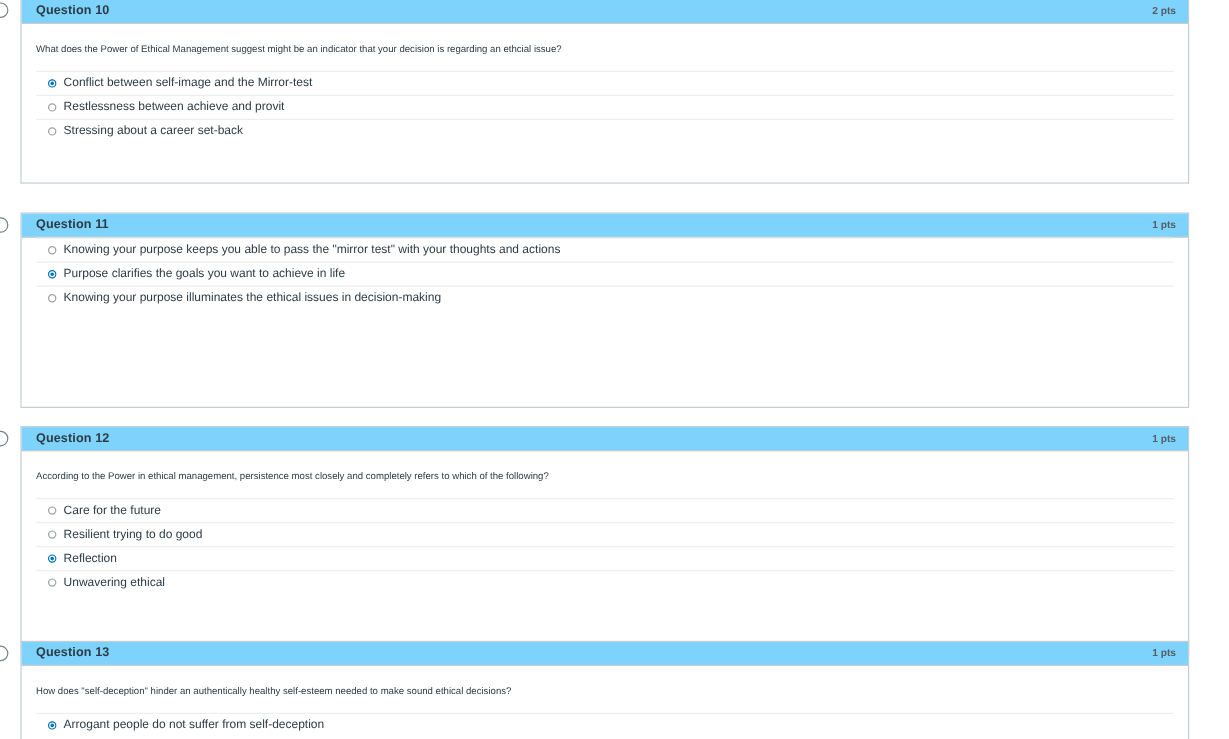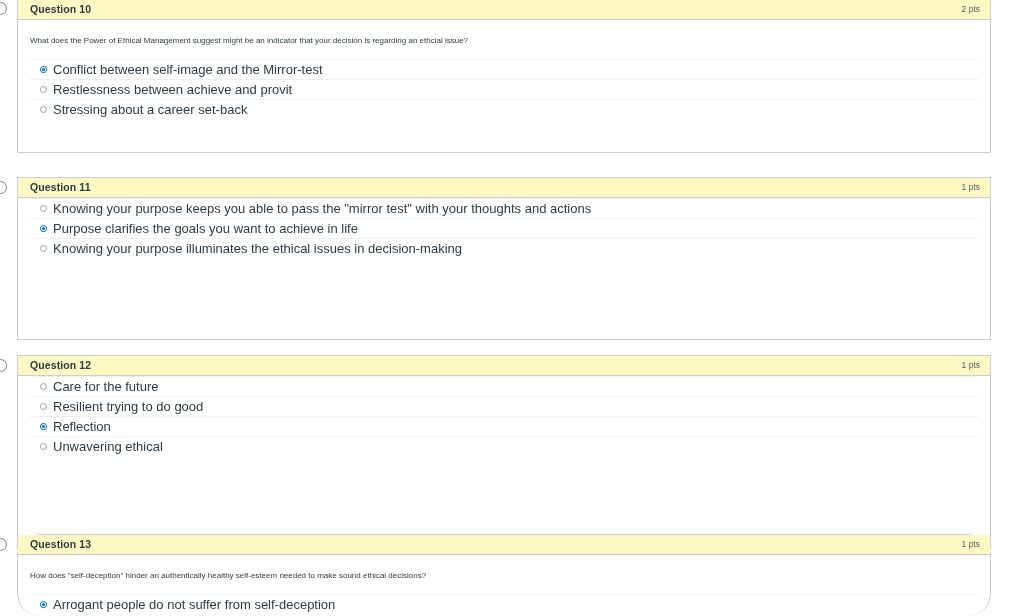--- a/index.html
+++ b/index.html
@@ -25,40 +25,40 @@
     position: absolute;
     left: 17px;
     width: 974px;
     background: #ffffff;
     border: 1px solid #c7cdd1;
     box-sizing: border-box;
   }
 
   .q-header {
     height: 20px;
-    background: #fef9c3;
+    background: #7dd3fc;
     border-bottom: 1px solid #c7cdd1;
     display: flex;
     align-items: center;
     justify-content: space-between;
     padding: 0 10px 0 12px;
     box-sizing: border-box;
   }
 
   .q-title {
     font-size: 10.5px;
     font-weight: bold;
     color: #2d3b45;
     letter-spacing: 0.1px;
     line-height: 1;
   }
 
   .q-points {
     font-size: 8.5px;
-    font-weight: normal;
+    font-weight: bold;
     color: #555d62;
     line-height: 1;
   }
 
   .q-body {
     padding: 0;
   }
 
   .q-text {
     font-size: 8px;
@@ -102,21 +102,21 @@
     left: 1px;
     top: 1px;
     width: 3px;
     height: 3px;
     border-radius: 50%;
     background: #0374b5;
     box-shadow: 0 0 0 1px #ffffff, 0 0 0 1.6px #0374b5;
   }
 
   .answer-label {
-    font-size: 13px;
+    font-size: 10px;
     color: #2d3b45;
     line-height: 1;
     white-space: nowrap;
   }
 
   
   .flag-icon {
     position: absolute;
     left: -9px;
     width: 16px;
@@ -124,21 +124,21 @@
     border: 1px solid #73818c;
     border-radius: 7px;
     box-sizing: border-box;
     background: #ffffff;
   }
 
   
   #card-q10 { top: 0px;   height: 153px; border-top: none; }
   #card-q11 { top: 177px; height: 163px; }
   #card-q12 { top: 355px; height: 194px; }
-  #card-q13 { top: 534px; height: 82px;  border-bottom: none; border-radius: 23px; }
+  #card-q13 { top: 534px; height: 82px;  border-bottom: none; }
 
   #flag-q10 { top: 2px; }
   #flag-q11 { top: 181px; }
   #flag-q12 { top: 359px; }
   #flag-q13 { top: 538px; }
 </style>
 </head>
 <body>
 
 <div id="page">
@@ -192,20 +192,21 @@
     </div>
   </div>
 
   <div class="flag-icon" id="flag-q12"></div>
   <div class="q-card" id="card-q12">
     <div class="q-header">
       <span class="q-title">Question 12</span>
       <span class="q-points">1 pts</span>
     </div>
     <div class="q-body">
+      <div class="q-text"><span>According to the Power in ethical management, persistence most closely and completely refers to which of the following?</span><b></b><span></span></div>
       <div class="answers">
         <div class="answer">
           <span class="radio"></span>
           <span class="answer-label">Care for the future</span>
         </div>
         <div class="answer">
           <span class="radio"></span>
           <span class="answer-label">Resilient trying to do good</span>
         </div>
         <div class="answer">

